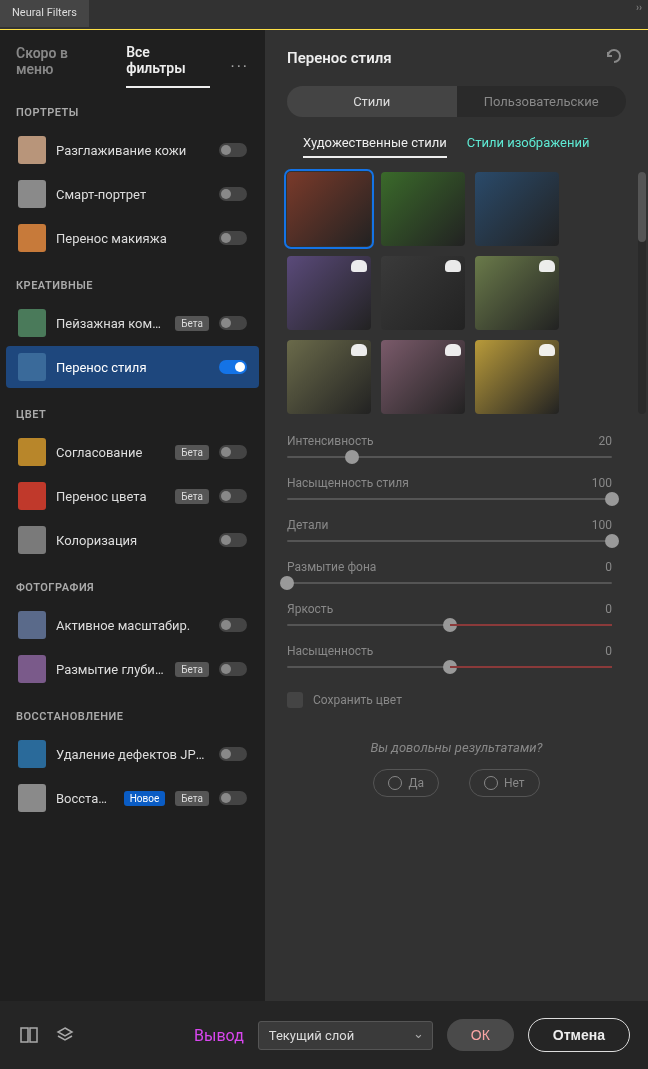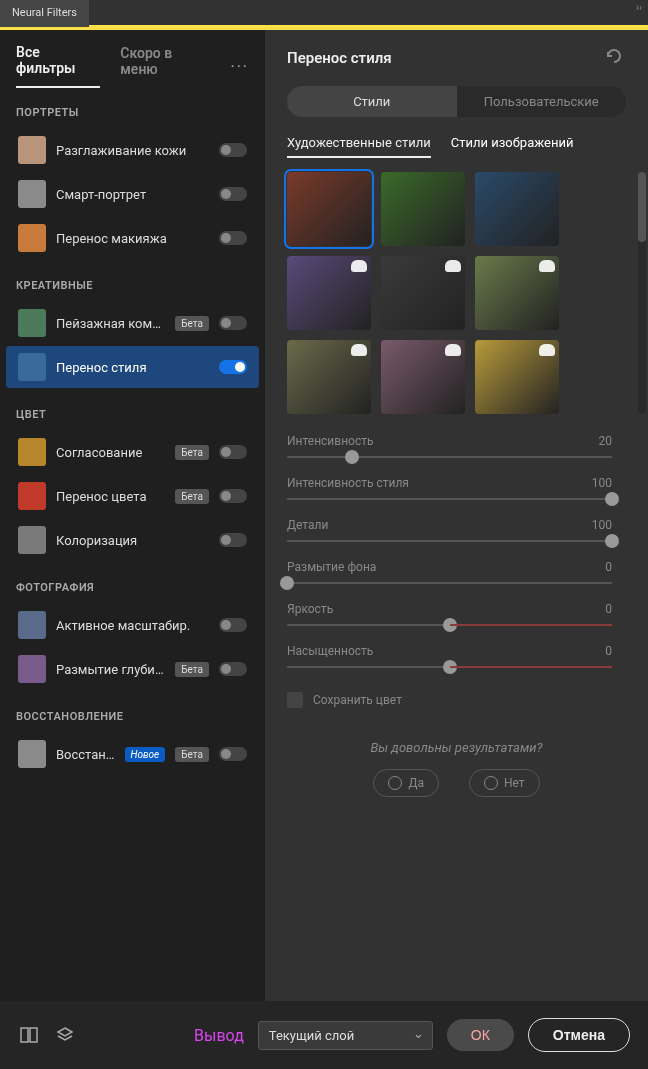--- a/index.html
+++ b/index.html
@@ -16,21 +16,21 @@
   background: #454545;
   display: inline-block;
   padding: 6px 12px;
   font-size: 11px;
   color: #ddd;
   border-bottom: 2px solid #454545;
 }
 .top-bar {
   height: 30px;
   background: #323232;
-  border-bottom: 5px solid #fde047;
+  border-bottom: 1px solid #fde047;
   position: relative;
 }
 .top-grip {
   position: absolute;
   top: 2px;
   right: 6px;
   font-size: 10px;
   color: #888;
 }
 .main-area {
@@ -102,21 +102,20 @@
 .badge {
   font-size: 10px;
   background: #555;
   color: #ddd;
   padding: 2px 6px;
   border-radius: 3px;
 }
 .badge.blue {
   background: #0a5cc4;
   color: #fff;
-  font-style: italic;
 }
 .toggle {
   width: 28px;
   height: 14px;
   background: #444;
   border-radius: 7px;
   position: relative;
   cursor: pointer;
   flex-shrink: 0;
 }
@@ -178,27 +177,28 @@
   background: #444;
   color: #ddd;
 }
 .sub-tabs {
   display: flex;
   gap: 20px;
   padding: 4px 22px 10px 22px;
   font-size: 13px;
 }
 .sub-tab {
-  color: #ffffff;
+  color: #5eead4;
   padding-bottom: 6px;
   cursor: pointer;
 }
 .sub-tab.active {
   color: #eee;
   border-bottom: 2px solid #eee;
+  margin-left: 16px;
 }
 .styles-grid-wrap {
   position: relative;
   padding: 4px 22px;
 }
 .styles-grid {
   display: grid;
   grid-template-columns: repeat(3, 84px);
   gap: 10px;
 }
@@ -391,22 +391,22 @@
 <body>
 
 <div class="top-bar">
   <div class="window-tab">Neural Filters</div>
   <div class="top-grip">››</div>
 </div>
 
 <div class="main-area">
   <div class="sidebar">
     <div class="sidebar-tabs">
+      <div class="sidebar-tab">Скоро в меню</div>
       <div class="sidebar-tab active">Все фильтры</div>
-      <div class="sidebar-tab">Скоро в меню</div>
       <div class="more">···</div>
     </div>
 
     <div class="section-title">ПОРТРЕТЫ</div>
     <div id="sec-portraits">
         <div class="filter-item">
           <div class="filter-thumb" style="background: rgb(184, 149, 122);"></div>
           <div class="filter-label">Разглаживание кожи</div>
           <div class="toggle"></div>
         </div>
@@ -468,20 +468,25 @@
         <div class="filter-item">
           <div class="filter-thumb" style="background: rgb(122, 90, 138);"></div>
           <div class="filter-label">Размытие глубины</div>
           <span class="badge">Бета</span>
           <div class="toggle"></div>
         </div>
       </div>
 
     <div class="section-title">ВОССТАНОВЛЕНИЕ</div>
     <div id="sec-restore">
+        <div class="filter-item">
+          <div class="filter-thumb" style="background: rgb(42, 106, 154);"></div>
+          <div class="filter-label">Удаление дефектов JPEG</div>
+          <div class="toggle"></div>
+        </div>
         <div class="filter-item">
           <div class="filter-thumb" style="background: rgb(138, 138, 138);"></div>
           <div class="filter-label">Восстано…</div>
           <span class="badge blue">Новое</span>
           <span class="badge">Бета</span>
           <div class="toggle"></div>
         </div>
       </div>
   </div>
 
@@ -540,21 +545,21 @@
           <div class="slider-header">
             <span>Интенсивность</span>
             <span>20</span>
           </div>
           <div class="slider-track">
             <div class="slider-knob" style="left: 20%;"></div>
           </div>
         </div>
         <div class="slider-row">
           <div class="slider-header">
-            <span>Интенсивность стиля</span>
+            <span>Насыщенность стиля</span>
             <span>100</span>
           </div>
           <div class="slider-track">
             <div class="slider-knob" style="left: 100%;"></div>
           </div>
         </div>
         <div class="slider-row">
           <div class="slider-header">
             <span>Детали</span>
             <span>100</span>

